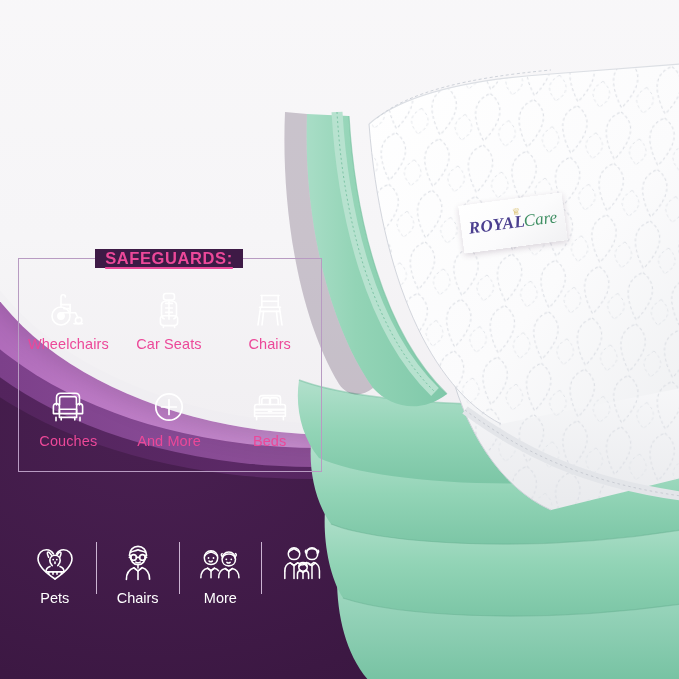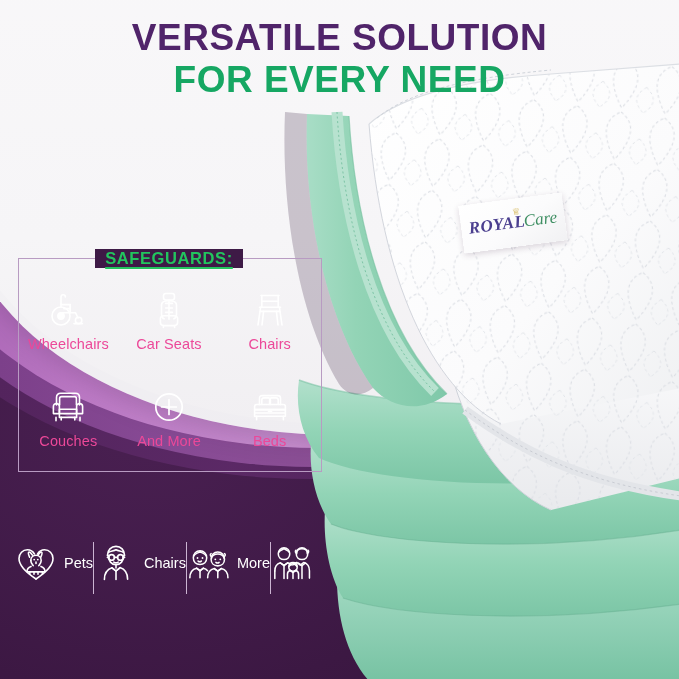--- a/index.html
+++ b/index.html
@@ -83,21 +83,21 @@
   
   .sg-box{
     position:absolute;left:18px;top:258px;width:302px;height:212px;z-index:7;
     border:1px solid #b89bc2;
   }
   .sg-title-wrap{
     position:absolute;left:18px;top:246px;width:302px;height:24px;z-index:8;
     display:flex;align-items:center;justify-content:center;
   }
   .sg-title{
-    background:#3e1a46;padding:0 10px;color:#22c55e;font-size:16.5px;font-weight:700;
+    background:#3e1a46;padding:0 10px;color:#ec4899;font-size:16.5px;font-weight:700;
     letter-spacing:.6px;text-decoration:underline;text-underline-offset:3px;
     text-decoration-thickness:2px;white-space:nowrap;
   }
   .sg-grid{
     position:absolute;left:18px;top:272px;width:302px;height:194px;z-index:8;
     display:grid;grid-template-columns:repeat(3,1fr);grid-template-rows:repeat(2,1fr);
   }
   .sg-cell{display:flex;flex-direction:column;align-items:center;justify-content:center;gap:5px;}
   .sg-ico{width:46px;height:42px;display:flex;align-items:center;justify-content:center;}
   .sg-ico svg{display:block;}
@@ -107,44 +107,40 @@
   .ip-title{
     position:absolute;left:18px;top:500px;width:302px;z-index:7;text-align:center;
     color:#ffffff;font-size:16.5px;font-weight:700;letter-spacing:.6px;
     text-decoration:underline;text-underline-offset:4px;text-decoration-thickness:2px;
   }
   .ip-row{
     position:absolute;left:14px;top:540px;width:330px;height:108px;z-index:7;
     display:flex;align-items:flex-start;
   }
   .ip-cell{
-    flex:1;display:flex;flex-direction:row;align-items:center;gap:6px;
+    flex:1;display:flex;flex-direction:column;align-items:center;gap:6px;
     padding-top:2px;
   }
   .ip-ico{width:44px;height:42px;display:flex;align-items:center;justify-content:center;}
   .ip-lbl{color:#ffffff;font-size:14.5px;text-align:center;line-height:1.12;}
   .ip-div{width:1px;height:52px;background:#cbb4d2;margin-top:2px;flex:0 0 1px;align-self:flex-start;}
 </style>
 </head>
 <body>
 
 <div id="stage">
 
   <div class="bg-dark"></div>
 
   <div class="swoosh3"></div>
   <div class="swoosh2"></div>
   <div class="swoosh"></div>
   <div class="header-white"></div>
   <div class="header-white-2"></div>
 
-  <div class="headline">
-    <div class="hl1">VERSATILE SOLUTION</div>
-    <div class="hl2">FOR EVERY NEED</div>
-  </div>
 
   <div class="product">
     <svg viewBox="0 0 430 625" preserveAspectRatio="none" aria-hidden="true">
       <defs>
         <linearGradient id="mint" x1="0" y1="0" x2="1" y2="0">
           <stop offset="0" stop-color="#a8ddc6"></stop>
           <stop offset=".35" stop-color="#93d4b6"></stop>
           <stop offset="1" stop-color="#7fc8a9"></stop>
         </linearGradient>
         <linearGradient id="mint2" x1="0" y1="0" x2="0" y2="1">

